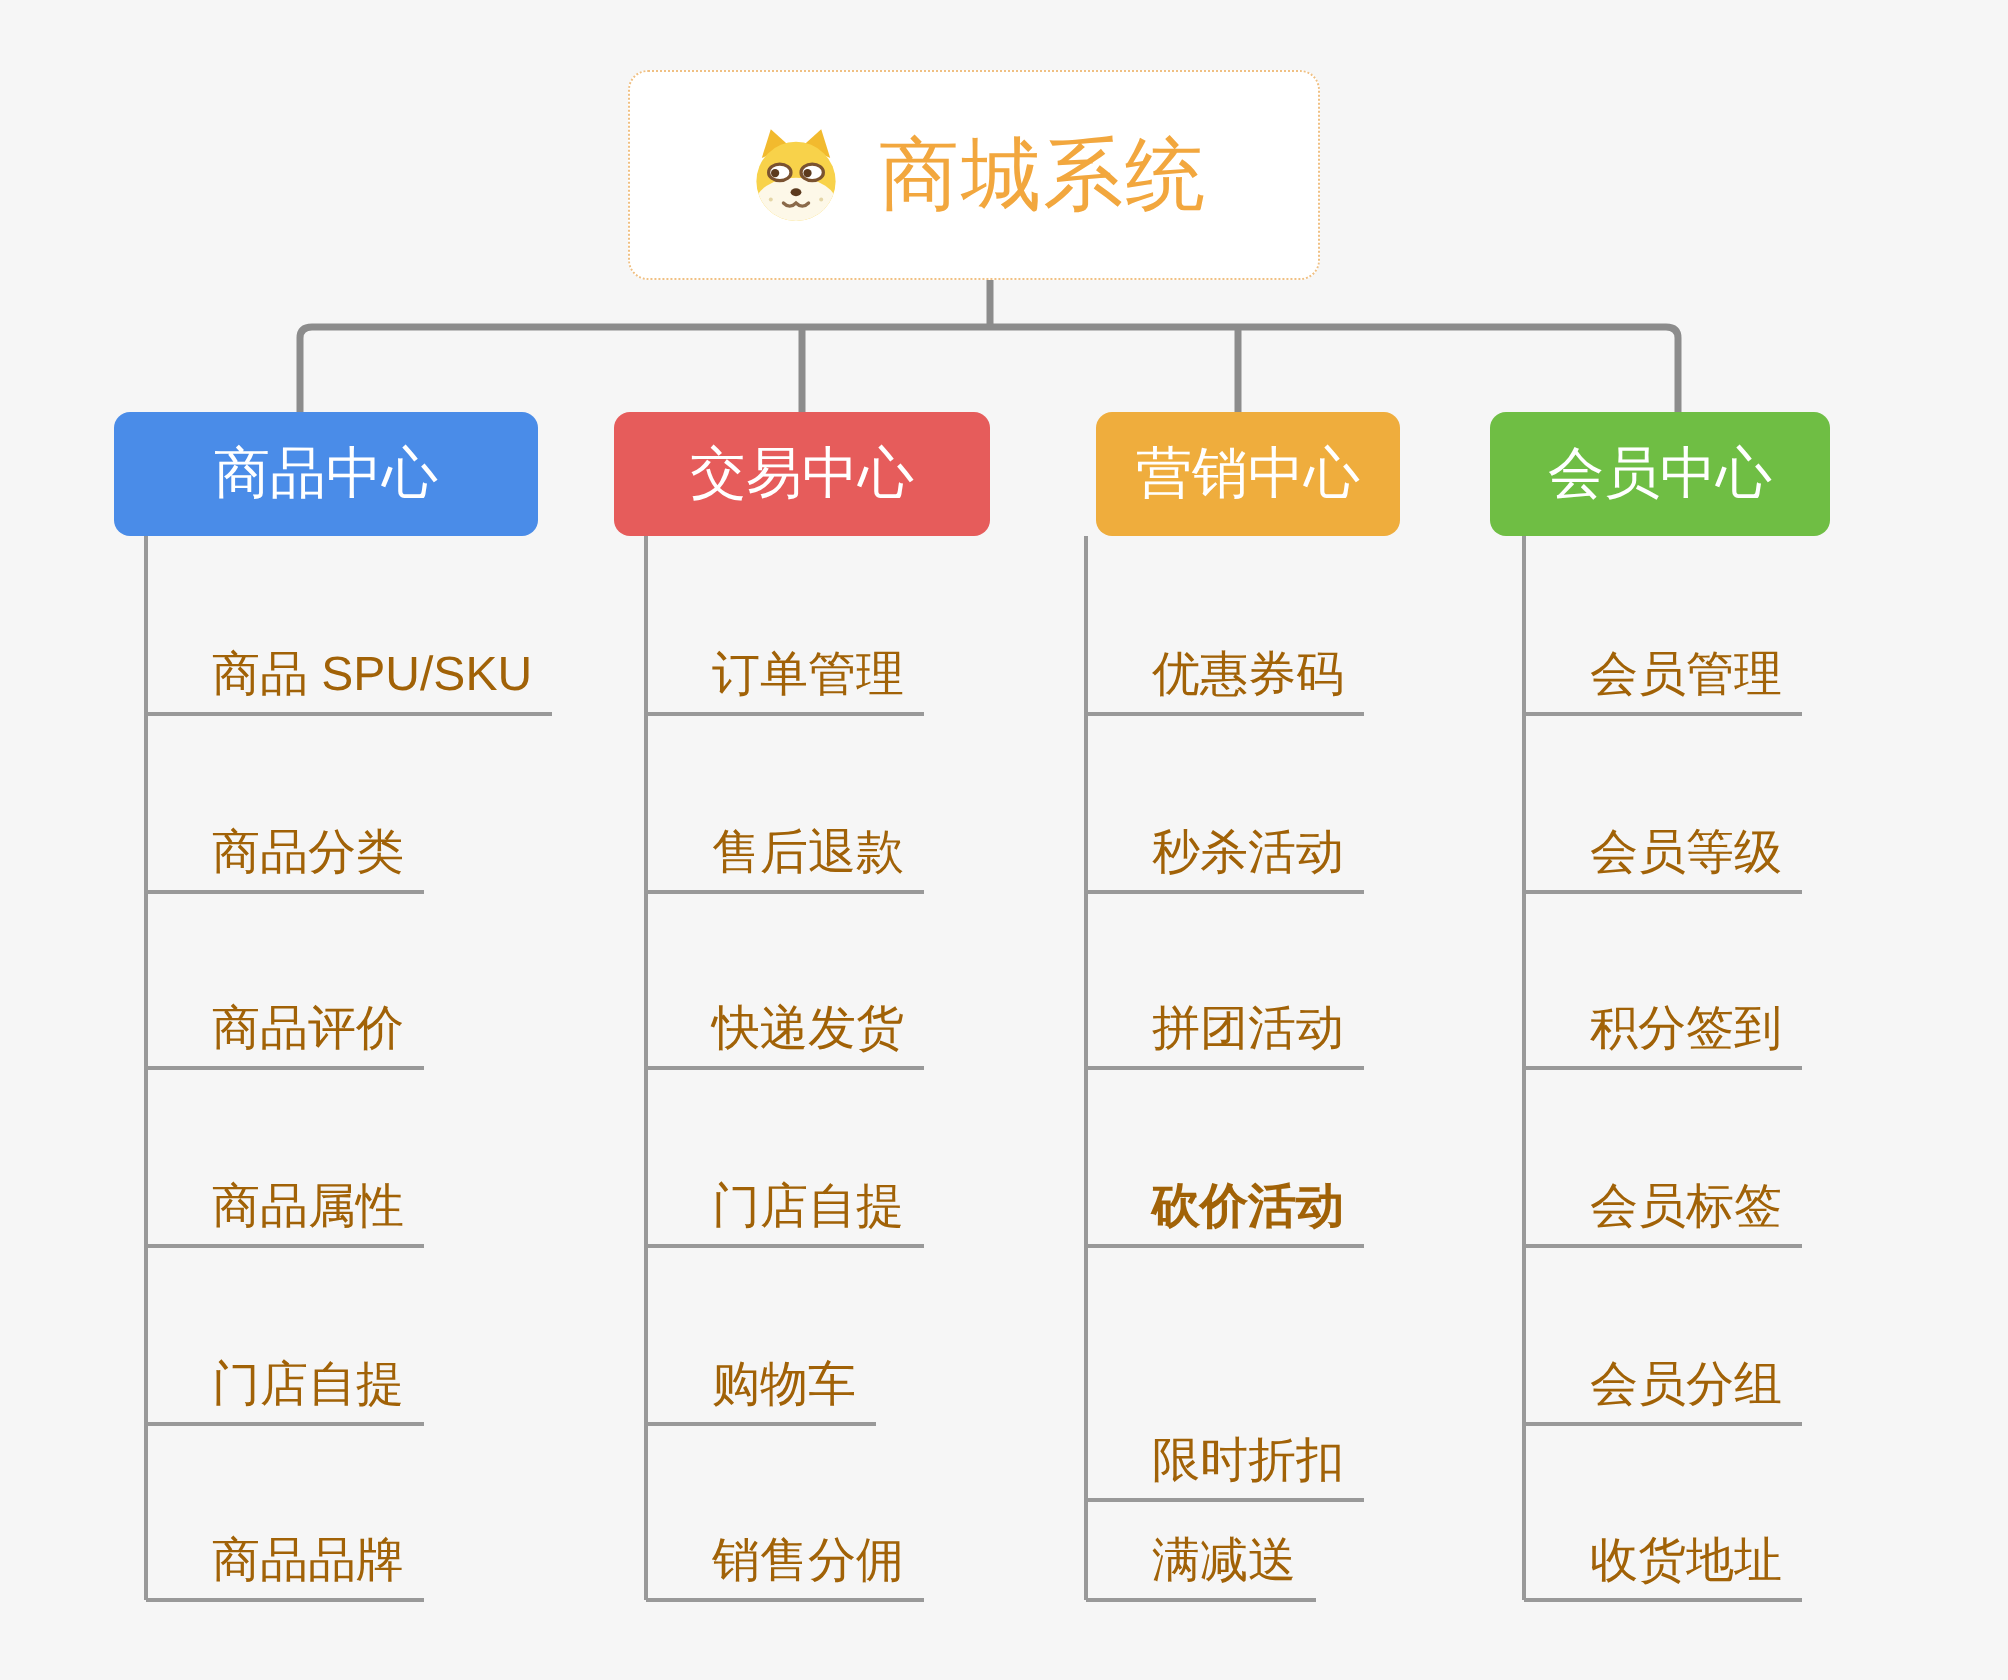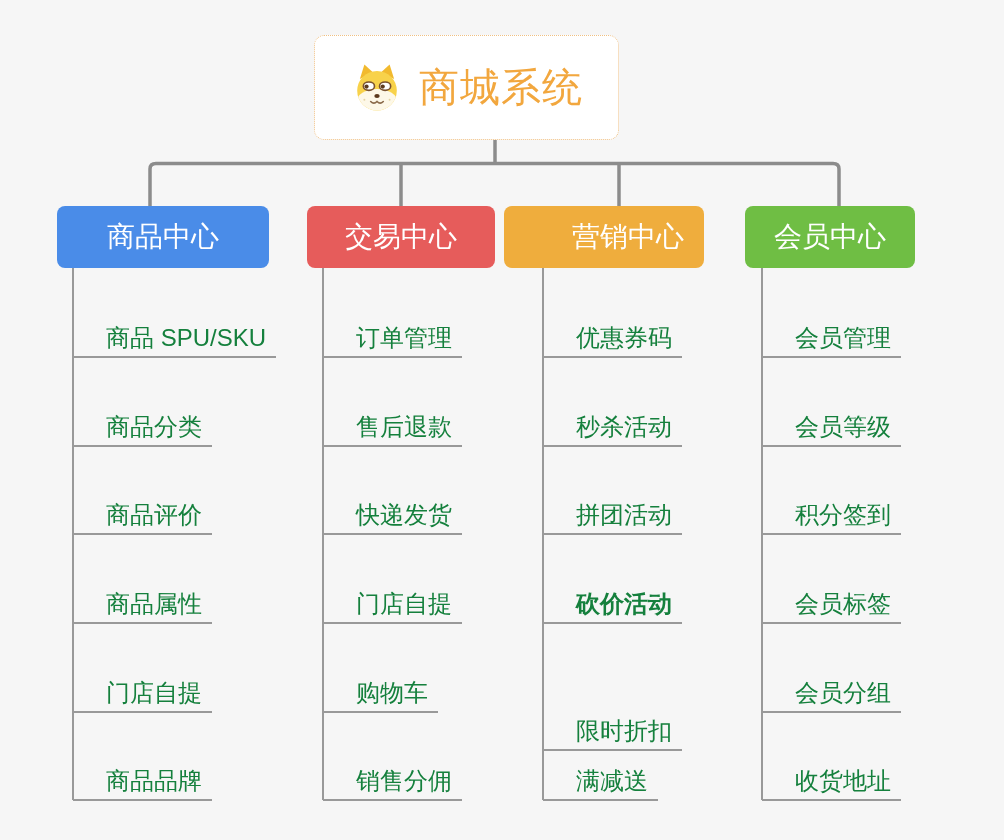--- a/index.html
+++ b/index.html
@@ -12,21 +12,21 @@
     width:1004px;height:840px;
     background:#f6f6f6;
     overflow:hidden;
   }
   #connectors{
     position:absolute;left:0;top:0;
     pointer-events:none;
   }
   .root-node{
     position:absolute;left:314px;top:35px;
-    width:305px;height:105px;
+    width:346px;height:105px;
     background:#ffffff;
     border:1px dotted #f0c083;
     border-radius:10px;
     box-sizing:border-box;
     display:flex;align-items:center;justify-content:center;
     gap:15px;
     cursor:pointer;
   }
   .root-title{
     font-size:40px;
@@ -39,30 +39,30 @@
     position:absolute;top:206px;height:62px;
     border-radius:8px;
     display:flex;align-items:center;justify-content:center;
     color:#ffffff;
     font-size:28px;
     white-space:nowrap;
     cursor:pointer;
   }
   .b0{left:57px;width:212px;}
   .b1{left:307px;width:188px;}
-  .b2{left:504px;width:152px;padding-left:48px;}
+  .b2{left:548px;width:152px;}
   .b3{left:745px;width:170px;}
   .leaf-col{position:absolute;top:0;left:0;width:0;height:0;}
   .c0{left:73px;} .c1{left:323px;} .c2{left:543px;} .c3{left:762px;}
   .leaf{
     position:absolute;left:0;
     height:32px;line-height:32px;
     padding:0 10px 2px 33px;
     border-bottom:2px solid #999999;
-    font-size:24px;color:#15803d;
+    font-size:24px;color:#a16207;
     white-space:nowrap;
     cursor:pointer;
   }
 </style>
 </head>
 <body>
 
 <div id="canvas">
 
   <svg id="connectors" width="1004" height="840" viewBox="0 0 1004 840">

